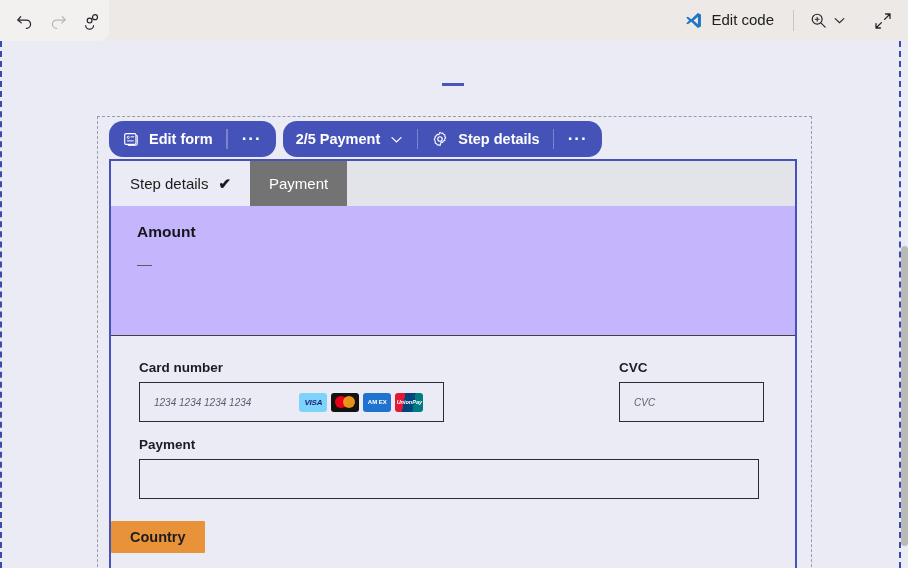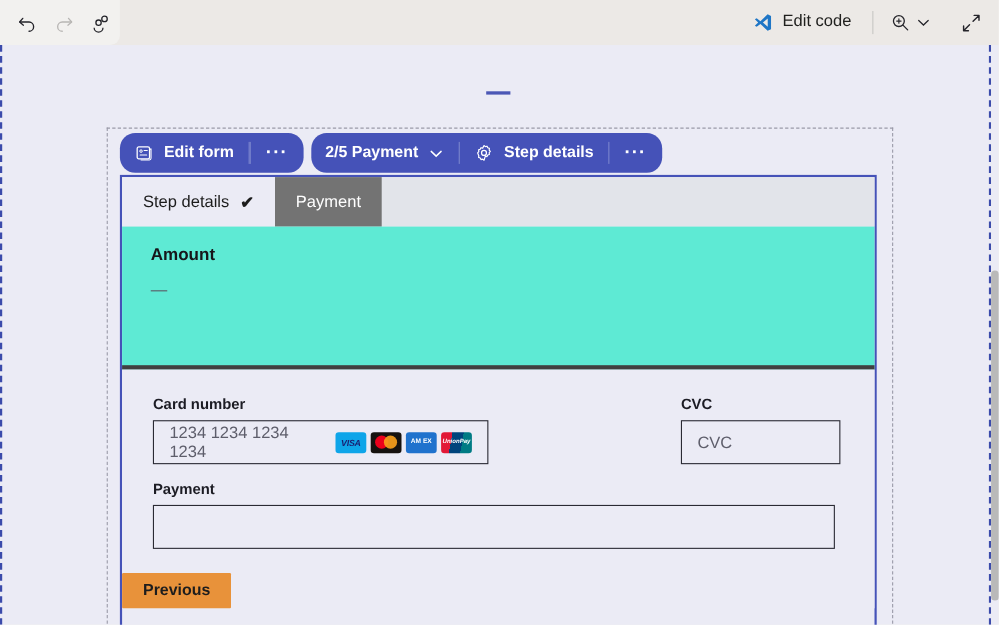--- a/index.html
+++ b/index.html
@@ -103,44 +103,44 @@
   }
   .tab {
     display: flex; align-items: center; gap: 10px;
     padding: 0 19px; cursor: pointer; font-size: 15px;
     color: #1b1b1b; background: #ebebf5;
   }
   .tab.active { background: #737373; color: #ffffff; }
   .tab .check { font-size: 15px; font-weight: bold; }
 
   .amount-sect {
-    position: relative; height: 130px; background: #5eead4;
-    border-bottom: 4px solid #404040;
+    position: relative; height: 130px; background: #c4b5fd;
+    border-bottom: 1px solid #404040;
     padding: 17px 0 0 26px;
   }
   .amount-label { font-size: 15.5px; font-weight: bold; color: #16161a; }
   .amount-value { margin-top: 14px; font-size: 15px; color: #5b5b66; }
 
   .fields {
     position: relative; padding: 24px 0 0 28px; background: #ebebf5;
   }
   .field-row { display: flex; gap: 15px; }
   .field-label {
     font-size: 13.5px; font-weight: bold; color: #1c1c24;
     margin-bottom: 7px;
   }
   .field-box {
     border: 1px solid #2a2a33; background: #ebebf5;
     height: 40px; display: flex; align-items: center;
     padding: 0 14px; cursor: text;
   }
-  .field-placeholder { font-size: 15px; color: #5e5e6b; }
+  .field-placeholder { font-size: 10px; color: #5e5e6b; font-style: italic; }
   .cc-icons { display: flex; align-items: center; gap: 4px; margin-left: 10px; }
   .cc { width: 28px; height: 19px; border-radius: 3px; display: flex; align-items: center; justify-content: center; overflow: hidden; }
-  .cc-visa { background: #0ea5e9; }
+  .cc-visa { background: #7dd3fc; margin-left: 38px; }
   .cc-visa span { font-size: 8px; font-weight: bold; font-style: italic; color: #1a1f71; letter-spacing: -0.2px; }
   .cc-mc { background: #16120f; position: relative; }
   .cc-mc i { position: absolute; width: 12px; height: 12px; border-radius: 50%; top: 3.5px; }
   .cc-mc i.l { left: 4px; background: #eb001b; }
   .cc-mc i.r { right: 4px; background: #f79e1b; mix-blend-mode: normal; opacity: .92; }
   .cc-amex { background: #1f72cd; display: flex; align-items: center; justify-content: center; }
   .cc-amex span { color: #fff; font-size: 6px; font-weight: bold; line-height: 6px; text-align: center; }
   .cc-up { background: linear-gradient(100deg,#e21836 0 33%,#00447c 33% 66%,#007b84 66%); }
   .cc-up span { color: #fff; font-size: 5.5px; font-weight: bold; font-style: italic; }
 
@@ -307,21 +307,21 @@
         </div>
 
         <div style="margin-top:15px; width:620px;">
           <div class="field-label">Payment</div>
           <div class="field-box" style="height:40px;">
             <span class="field-placeholder"></span>
           </div>
         </div>
 
         <div class="btn-row" style="margin-left:-28px; padding-left:0;">
-          <button class="btn-orange">Previous</button>
+          <button class="btn-orange">Country</button>
         </div>
 
       </div>
     </div>
 
   </div>
 
   <div class="scrollbar">
     <div class="scrollbar-thumb"></div>
   </div>

